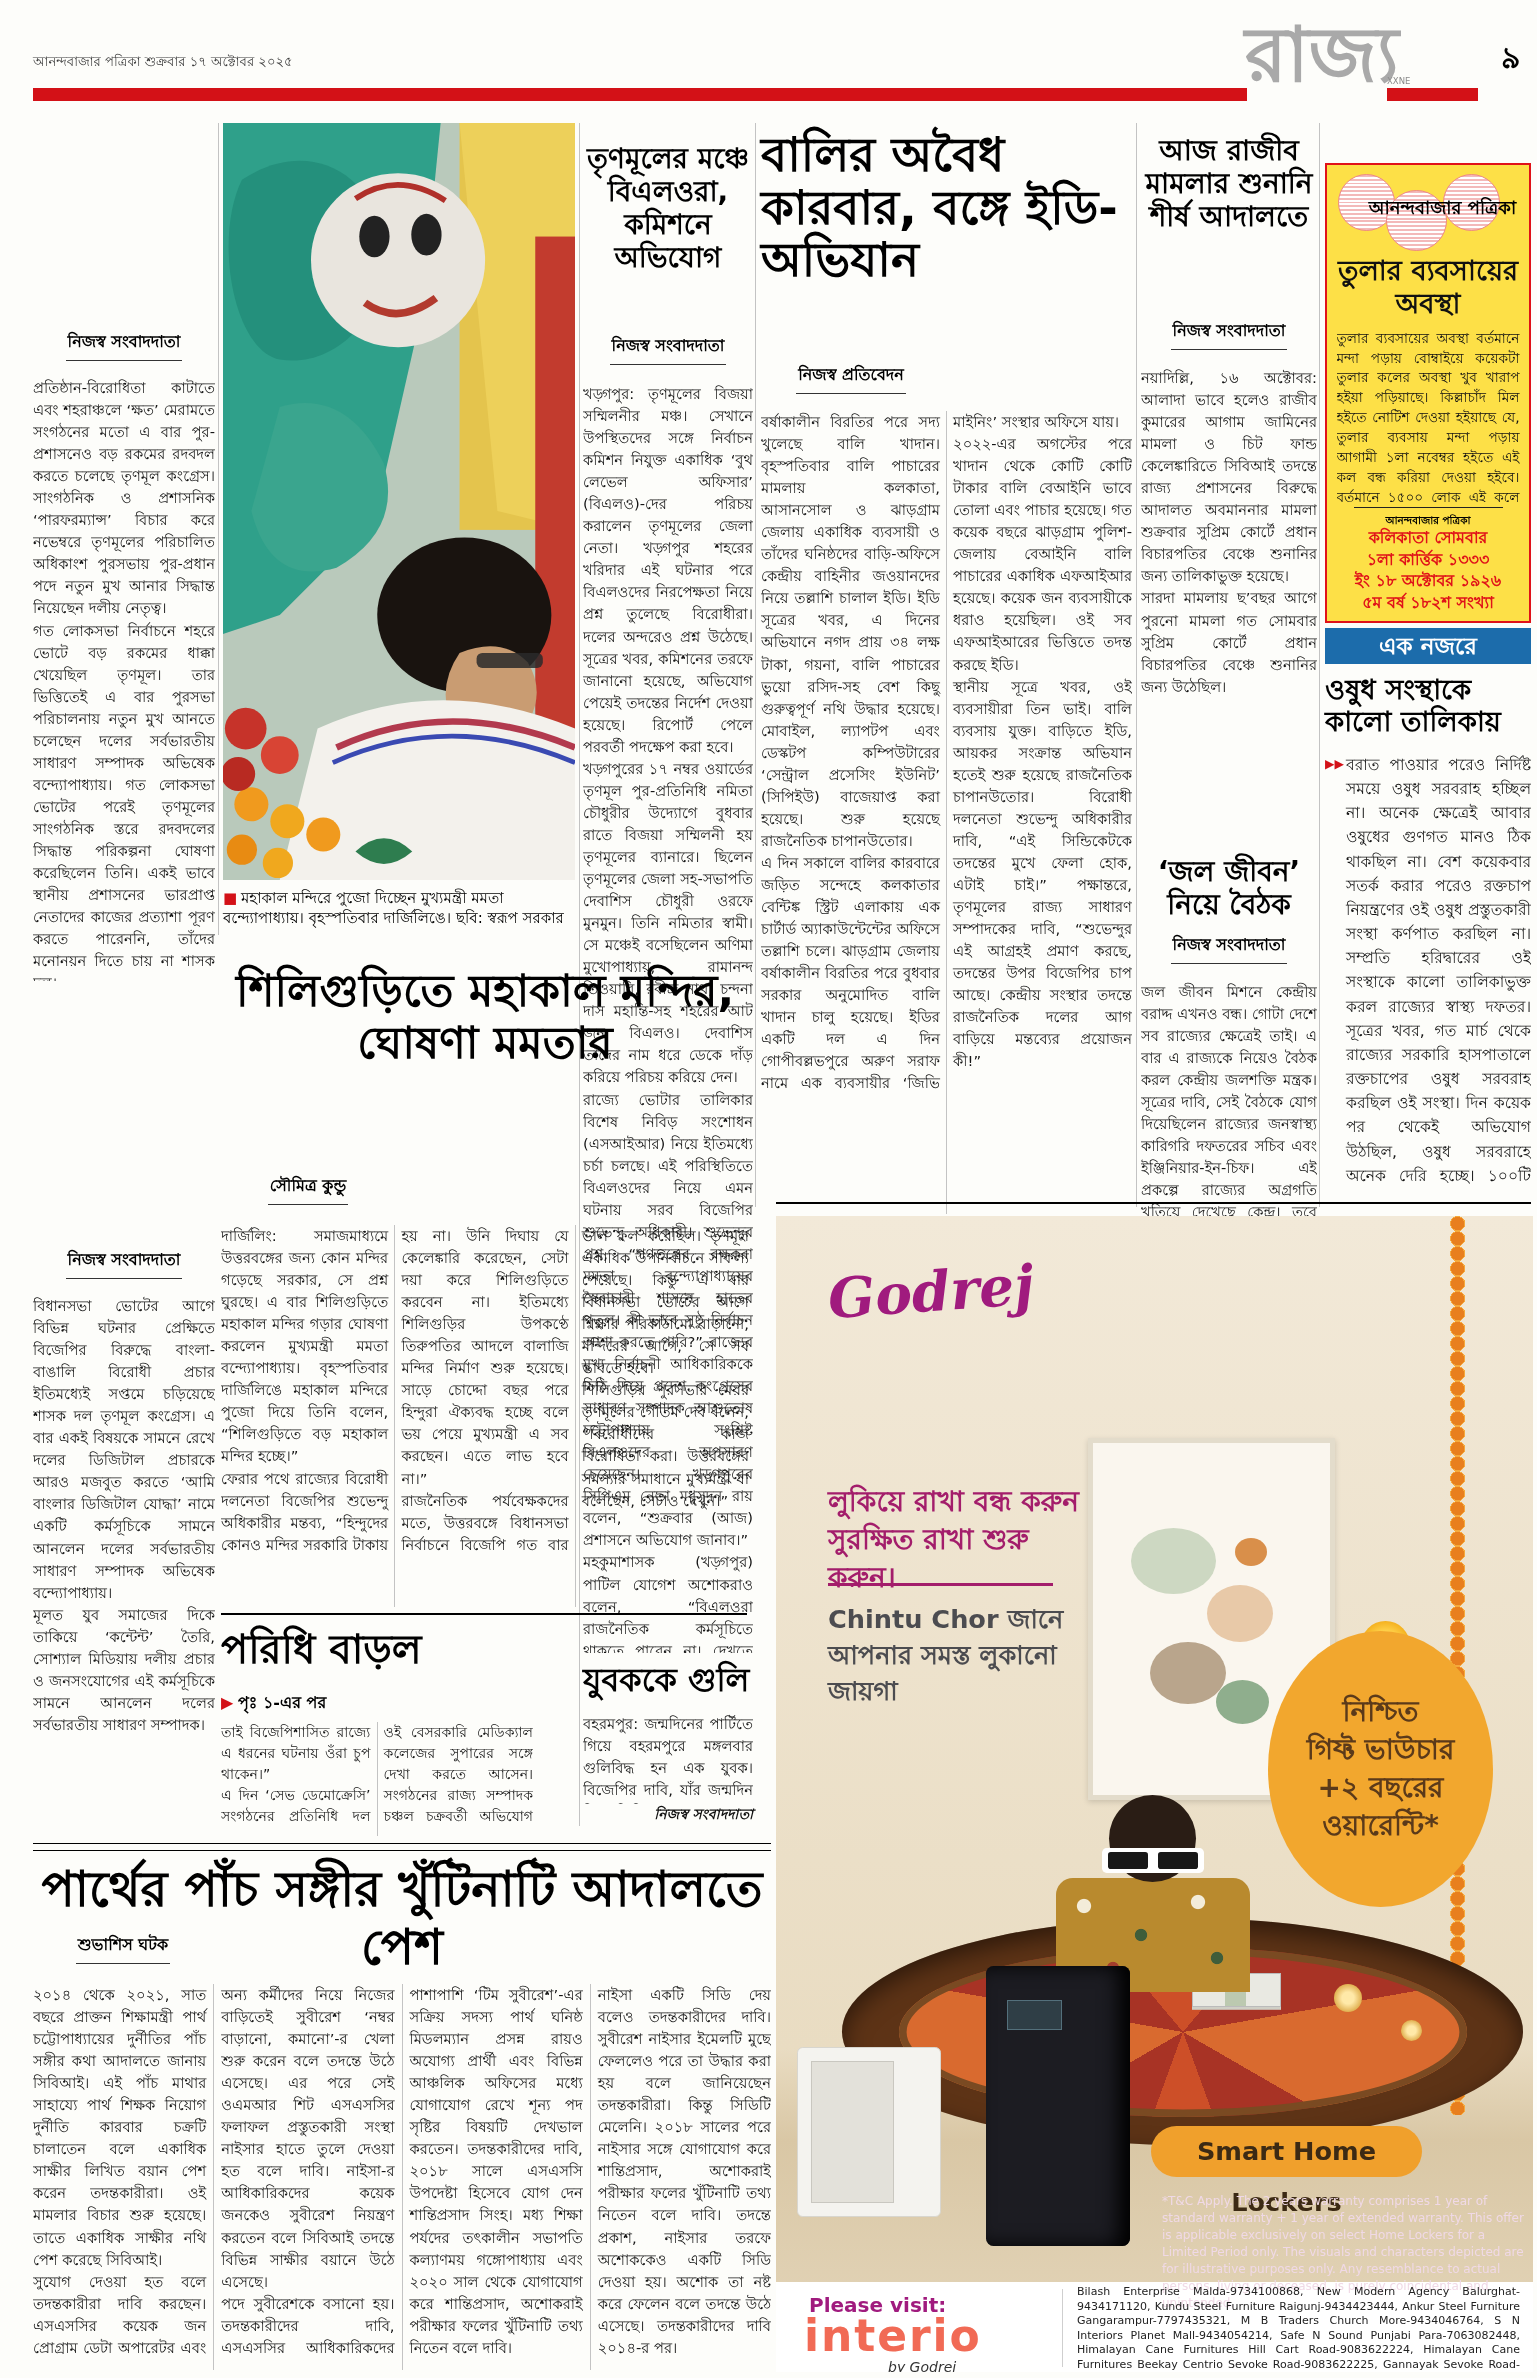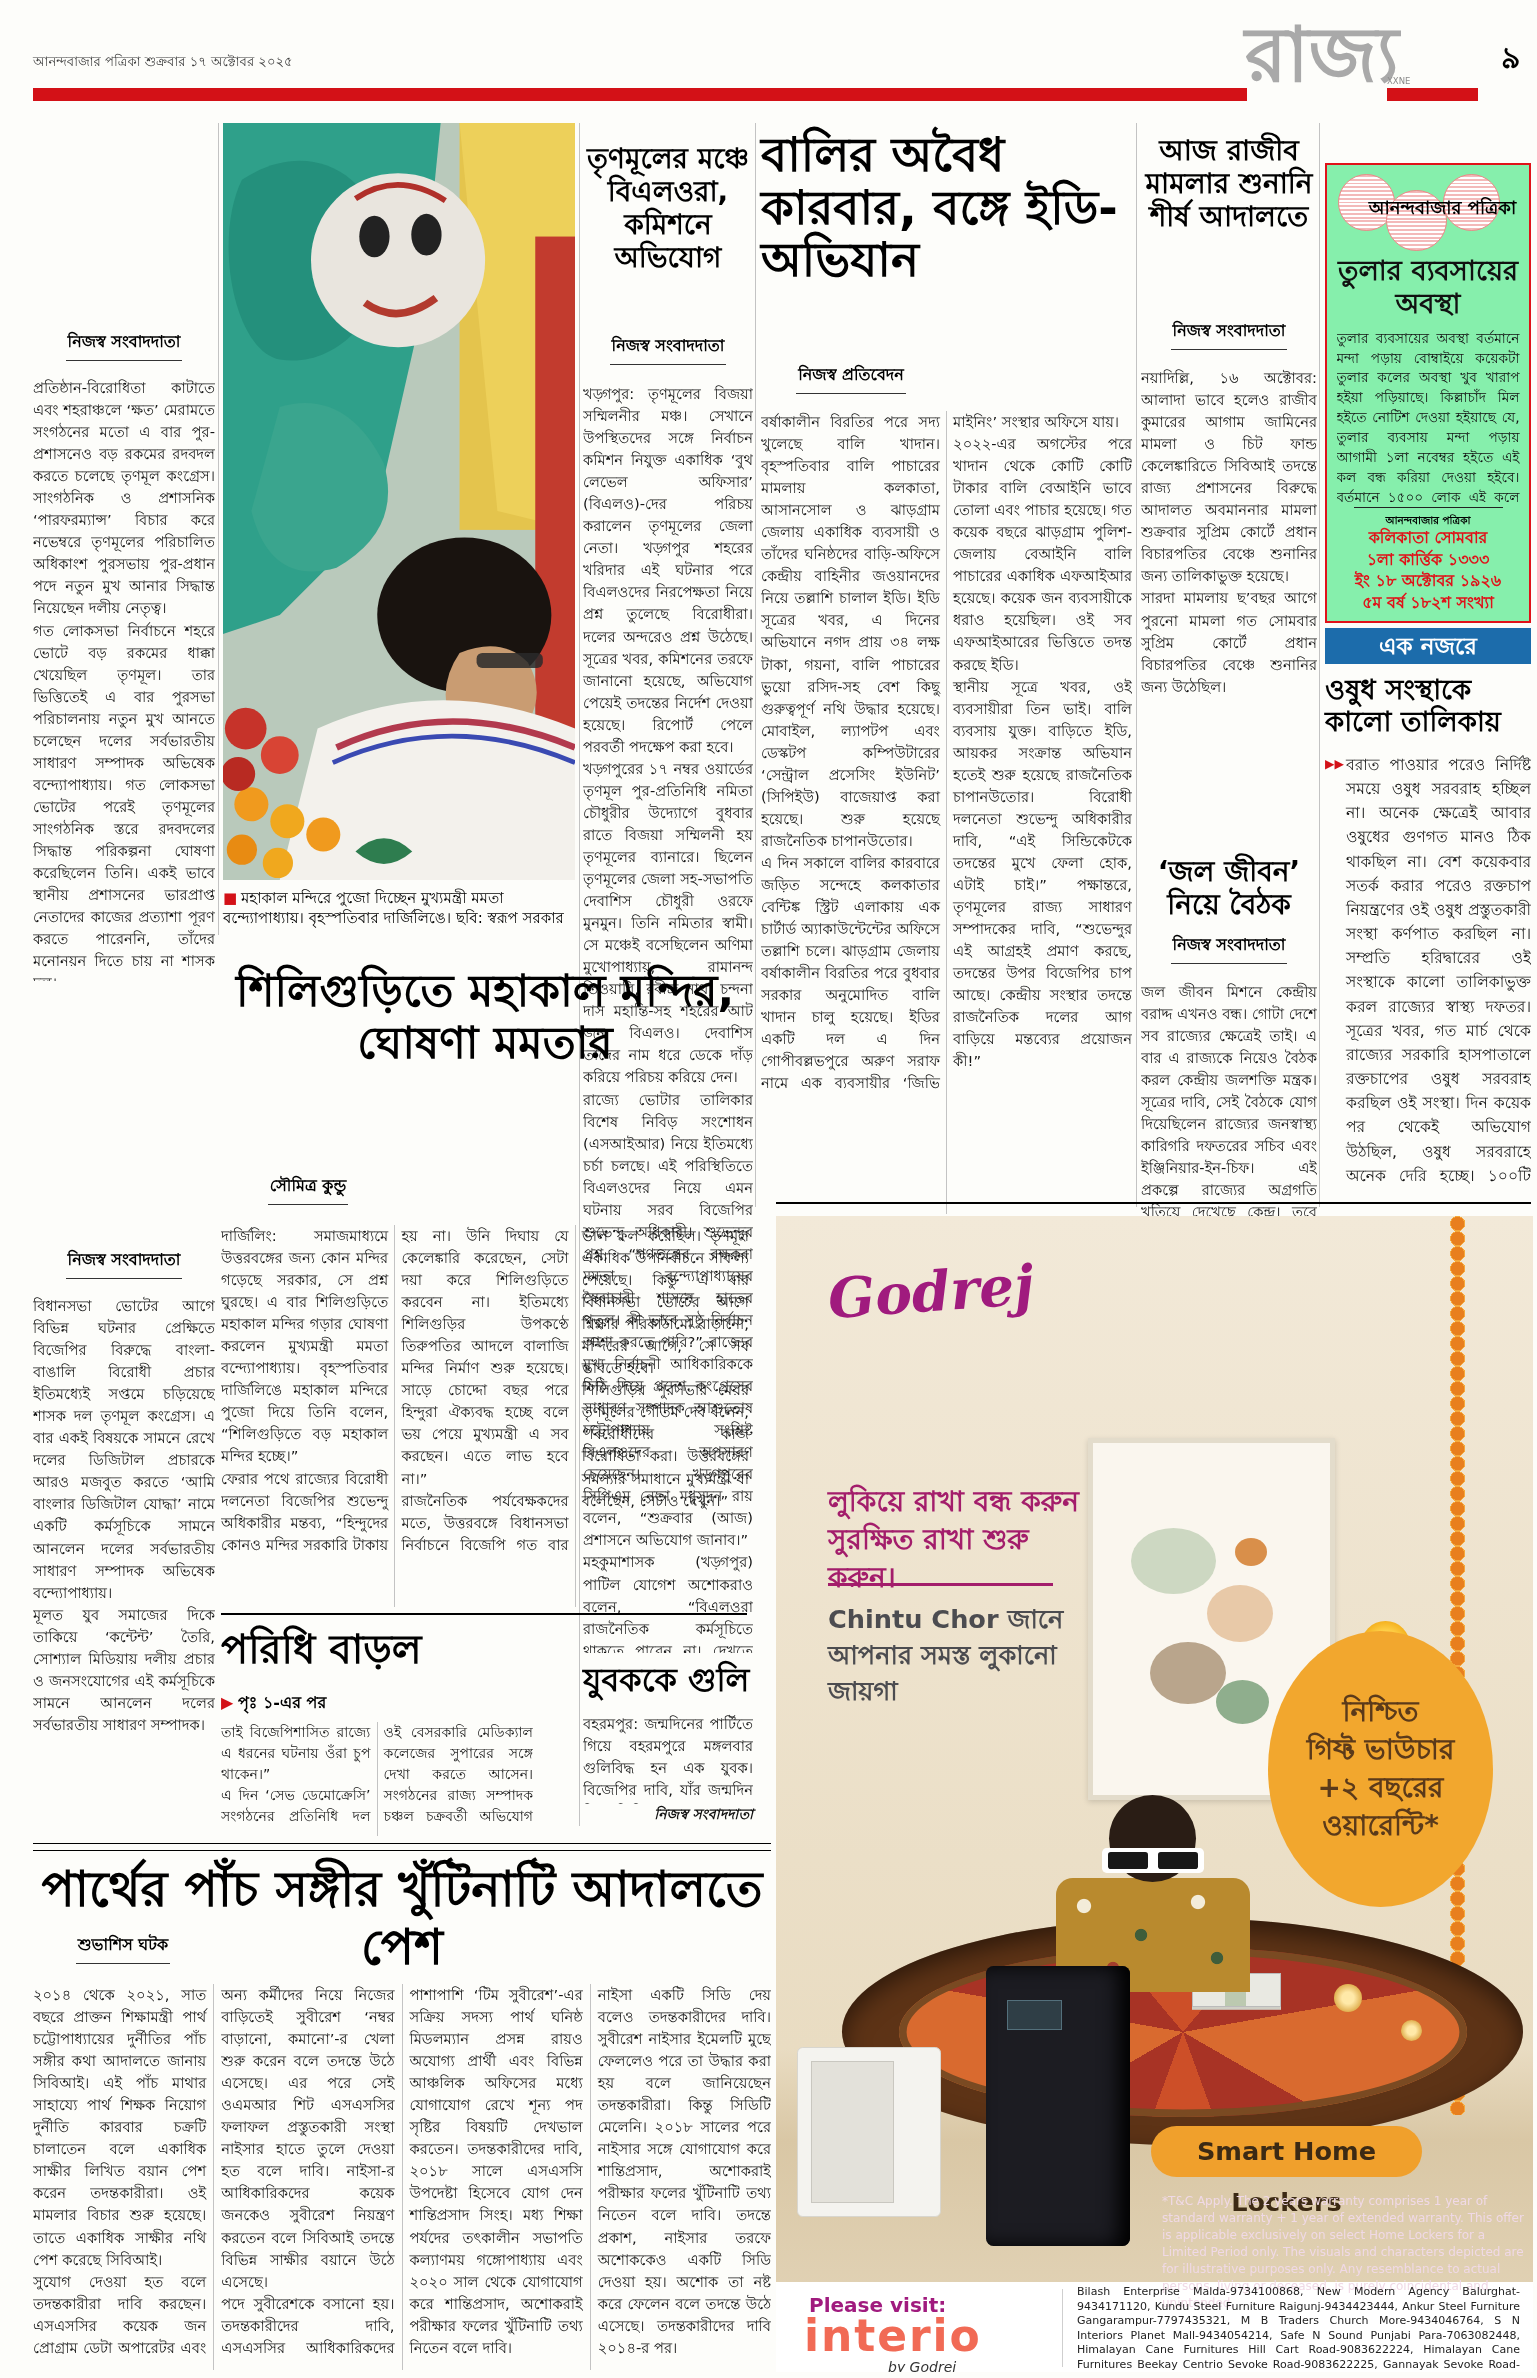--- a/index.html
+++ b/index.html
@@ -47,21 +47,21 @@
   #a3-body{left:761px;top:411px;width:371px;height:803px;}
   
   #a4-hl{left:1141px;top:134px;width:176px;font-size:28px;}
   #a4-by{left:1141px;top:318px;width:176px;}
   #a4-body{left:1141px;top:367px;width:176px;height:483px;}
   
   #jl-hl{left:1141px;top:855px;width:176px;font-size:28px;}
   #jl-by{left:1141px;top:932px;width:176px;}
   #jl-body{left:1141px;top:981px;width:176px;height:235px;}
   
-  #hbox{left:1325px;top:163px;width:206px;height:460px;border:2.8px solid #e01219;background:#86efac;
+  #hbox{left:1325px;top:163px;width:206px;height:460px;border:2.8px solid #e01219;background:#fde047;
         box-sizing:border-box;padding:7.6px 9.5px;display:flex;flex-direction:column;}
   #hbox .logo{position:relative;height:79px;flex:none;}
   .hcirc{position:absolute;border-radius:50%;background:
      repeating-linear-gradient(0deg,#f3b9b9 0 1.9px,#fff 1.9px 3.8px);border:0.9px solid #e88;}
   #hc1{left:1.9px;top:1.9px;width:55px;height:55px;}
   #hc2{left:49px;top:17px;width:59px;height:59px;}
   #hc3{left:106px;top:1.9px;width:55px;height:55px;}
   #hbox .masthead{position:absolute;left:26.5px;top:21px;width:159px;font-size:18px;font-weight:bold;color:#000;text-align:center;}
   #hbox .hhl{flex:none;font-size:27.4px;font-weight:bold;text-align:center;line-height:1.2;margin:3.8px 0 7.6px;}
   #hbox .hbody{flex:1;overflow:hidden;font-size:13.7px;line-height:1.45;text-align:justify;white-space:pre-line;}

